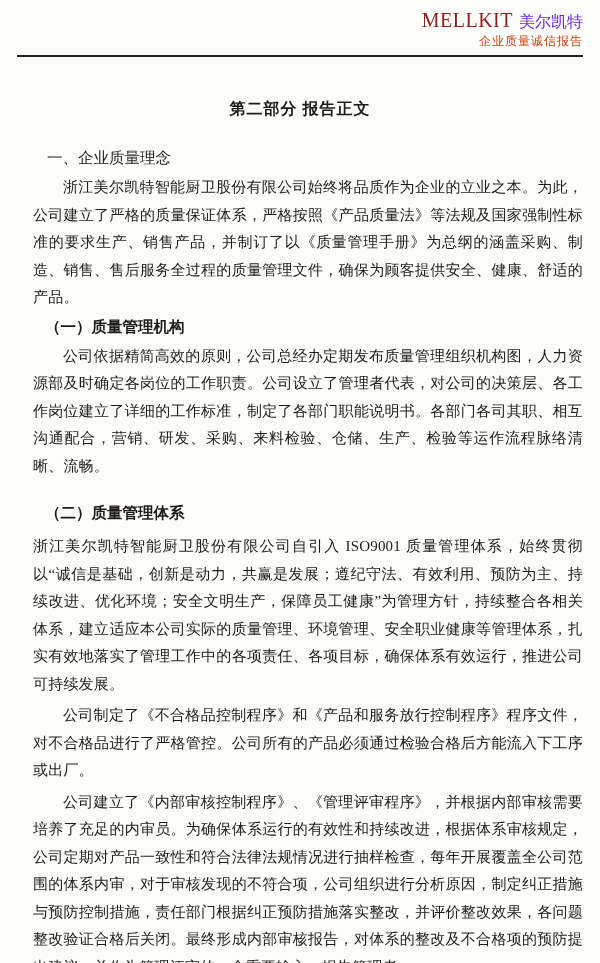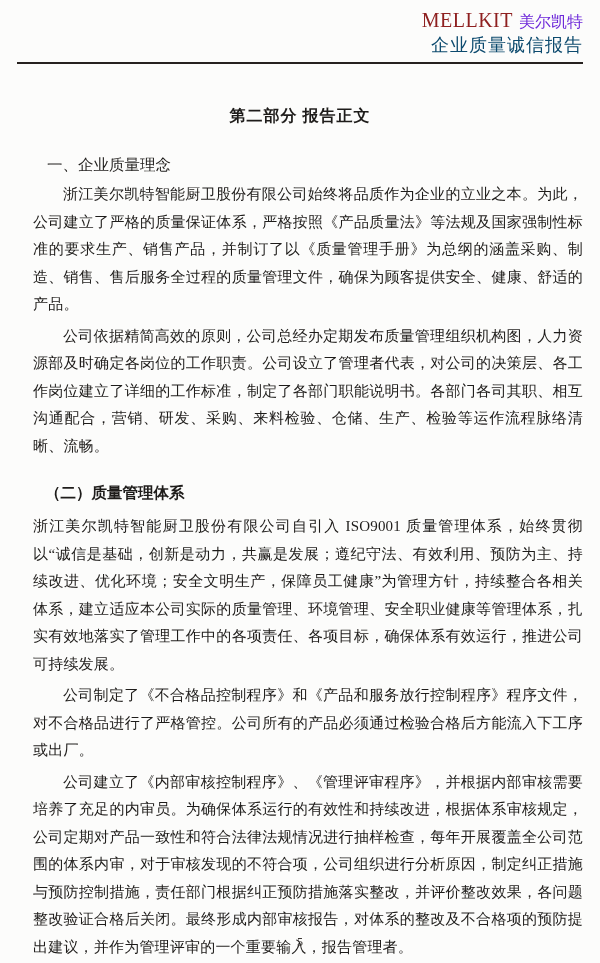--- a/index.html
+++ b/index.html
@@ -39,22 +39,22 @@
     font-size: 20px;
     letter-spacing: 0.5px;
     color: #8e2020;
     font-weight: normal;
   }
   .brand-cn {
     font-size: 16px;
     color: #6d28d9;
   }
   .header-right {
-    font-size: 18px;
-    color: #0c4a6e;
+    font-size: 12px;
+    color: #c2410c;
     letter-spacing: 1px;
     padding-bottom: 2px;
   }
   
   .doc-title {
     margin: 40px 0 0 0;
     text-align: center;
     font-size: 16px;
     font-weight: bold;
     letter-spacing: 1px;
@@ -111,20 +111,21 @@
     </div>
     <div class="header-right">企业质量诚信报告</div>
   </header>
 
   <main class="doc-body">
     <h1 class="doc-title">第二部分 报告正文</h1>
 
     <h2 class="sec-heading">一、企业质量理念</h2>
     <p class="para">浙江美尔凯特智能厨卫股份有限公司始终将品质作为企业的立业之本。为此，公司建立了严格的质量保证体系，严格按照《产品质量法》等法规及国家强制性标准的要求生产、销售产品，并制订了以《质量管理手册》为总纲的涵盖采购、制造、销售、售后服务全过程的质量管理文件，确保为顾客提供安全、健康、舒适的产品。</p>
 
+    <h3 class="sub-heading">（一）质量管理机构</h3>
     <p class="para">公司依据精简高效的原则，公司总经办定期发布质量管理组织机构图，人力资源部及时确定各岗位的工作职责。公司设立了管理者代表，对公司的决策层、各工作岗位建立了详细的工作标准，制定了各部门职能说明书。各部门各司其职、相互沟通配合，营销、研发、采购、来料检验、仓储、生产、检验等运作流程脉络清晰、流畅。</p>
 
     <h3 class="sub-heading spaced">（二）质量管理体系</h3>
     <p class="para no-indent">浙江美尔凯特智能厨卫股份有限公司自引入 ISO9001 质量管理体系，始终贯彻以“诚信是基础，创新是动力，共赢是发展；遵纪守法、有效利用、预防为主、持续改进、优化环境；安全文明生产，保障员工健康”为管理方针，持续整合各相关体系，建立适应本公司实际的质量管理、环境管理、安全职业健康等管理体系，扎实有效地落实了管理工作中的各项责任、各项目标，确保体系有效运行，推进公司可持续发展。</p>
     <p class="para">公司制定了《不合格品控制程序》和《产品和服务放行控制程序》程序文件，对不合格品进行了严格管控。公司所有的产品必须通过检验合格后方能流入下工序或出厂。</p>
     <p class="para">公司建立了《内部审核控制程序》、《管理评审程序》，并根据内部审核需要培养了充足的内审员。为确保体系运行的有效性和持续改进，根据体系审核规定，公司定期对产品一致性和符合法律法规情况进行抽样检查，每年开展覆盖全公司范围的体系内审，对于审核发现的不符合项，公司组织进行分析原因，制定纠正措施与预防控制措施，责任部门根据纠正预防措施落实整改，并评价整改效果，各问题整改验证合格后关闭。最终形成内部审核报告，对体系的整改及不合格项的预防提出建议，并作为管理评审的一个重要输入，报告管理者。</p>
   </main>
 
   <footer class="page-footer">
     <span>5</span>

